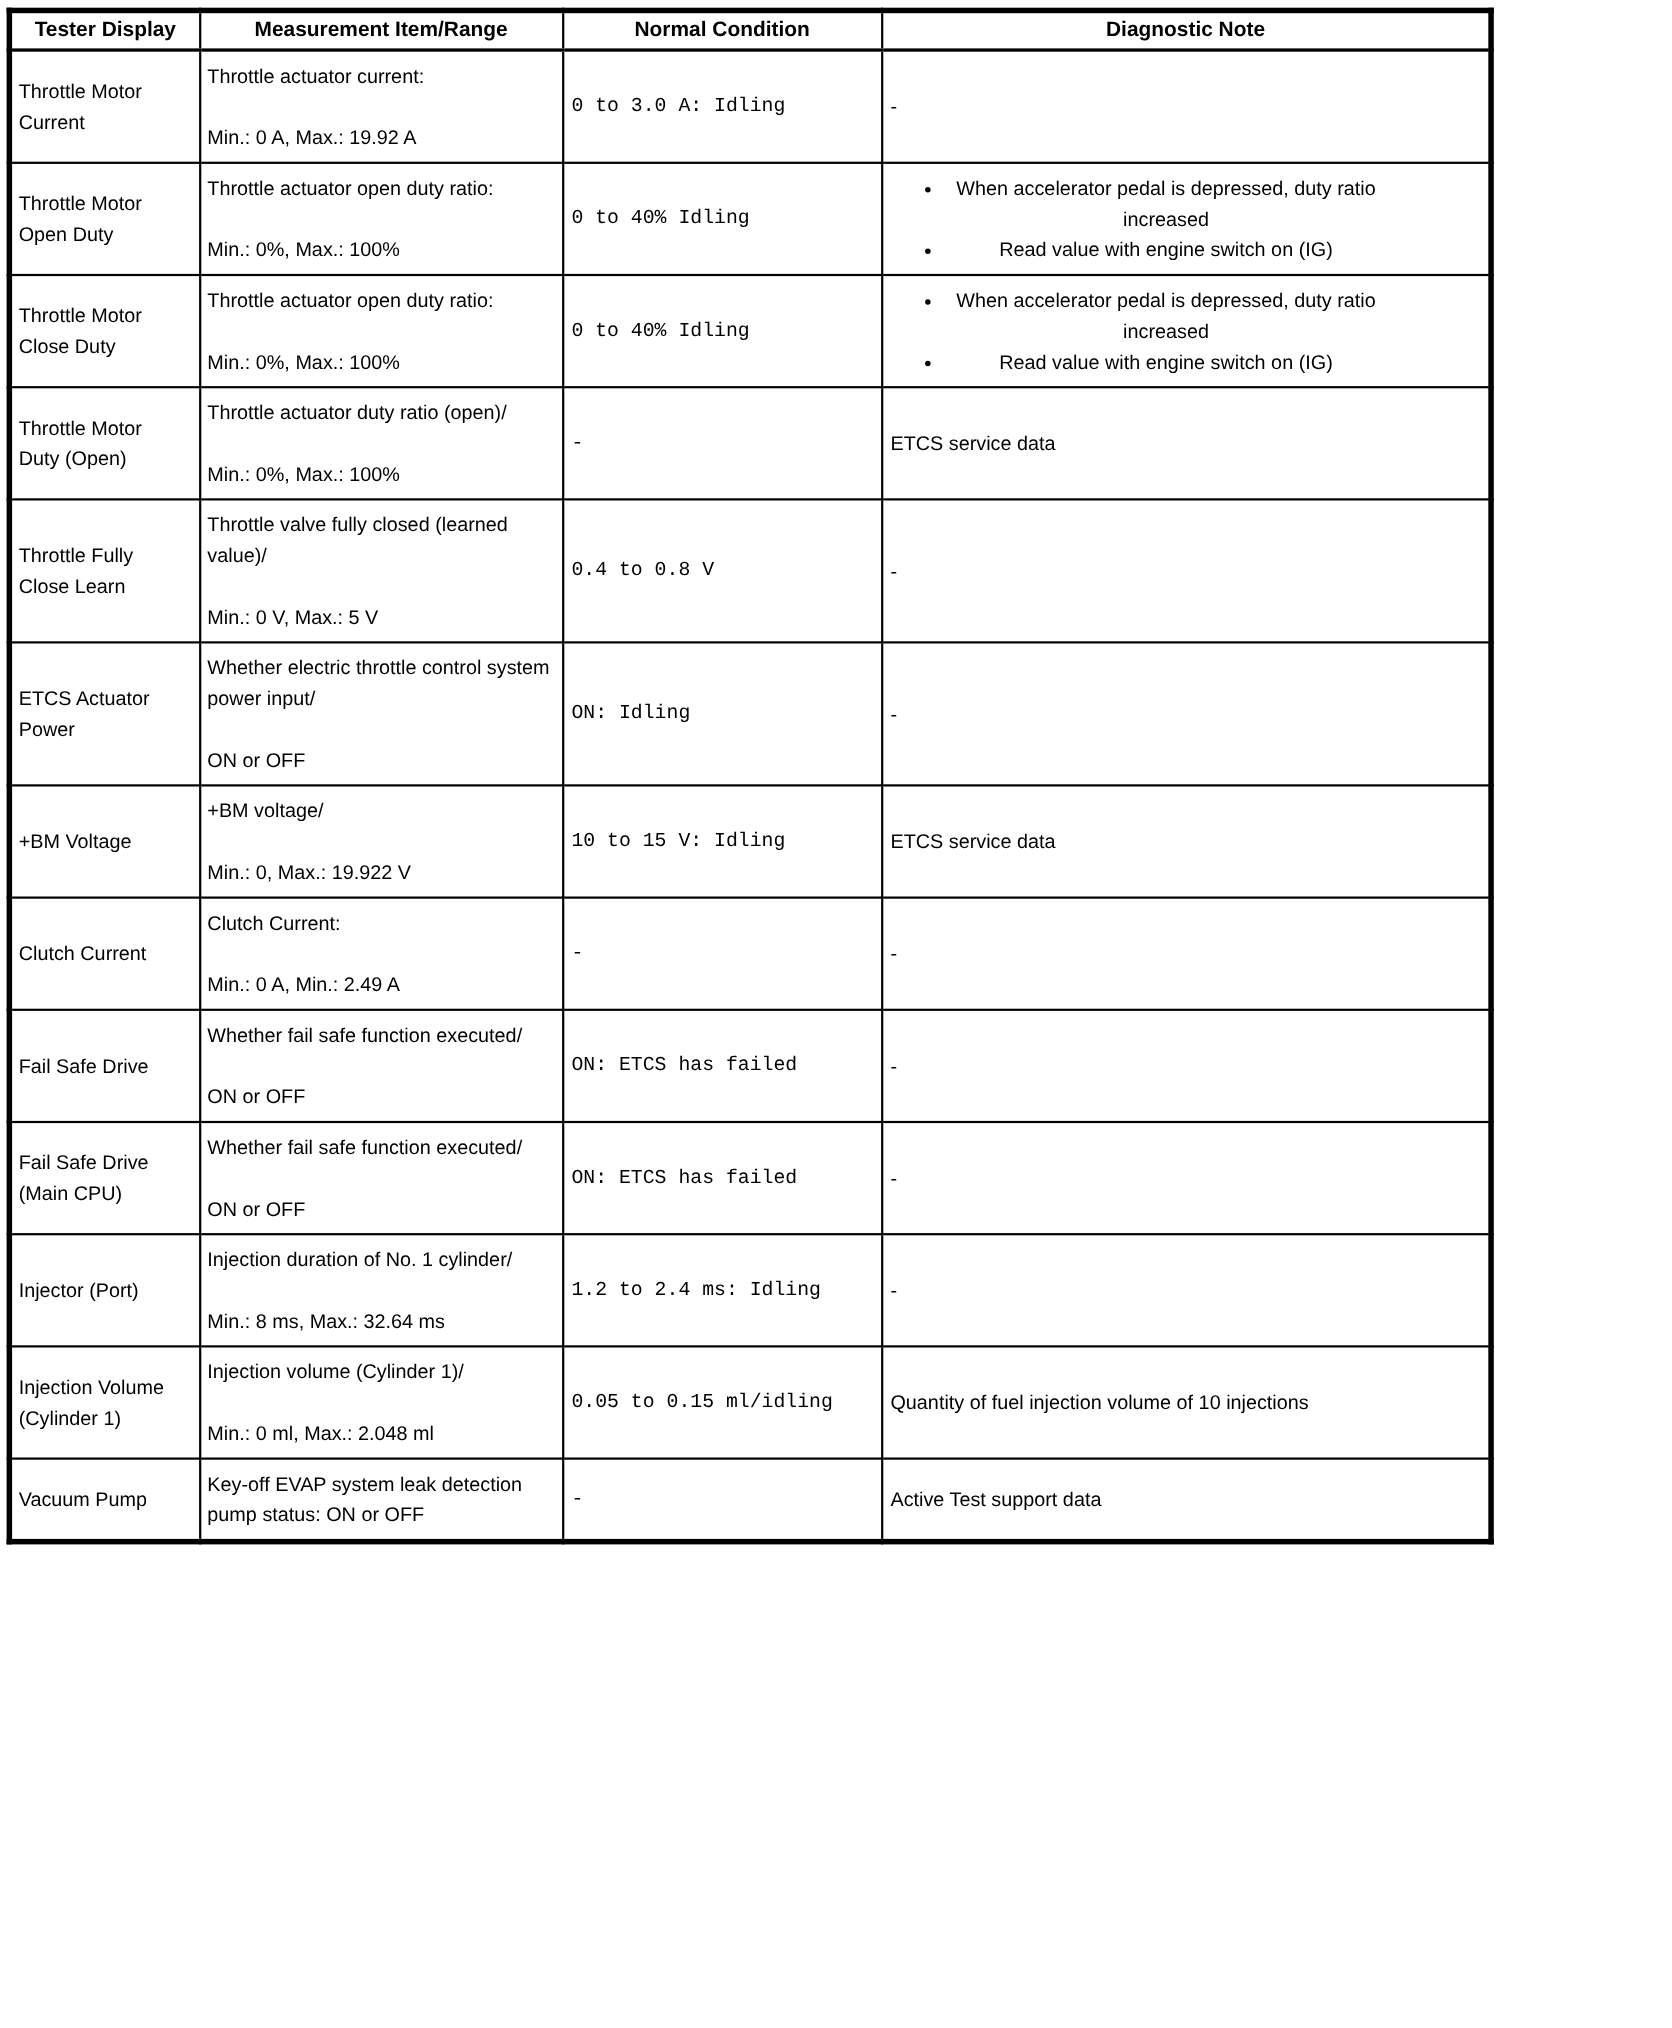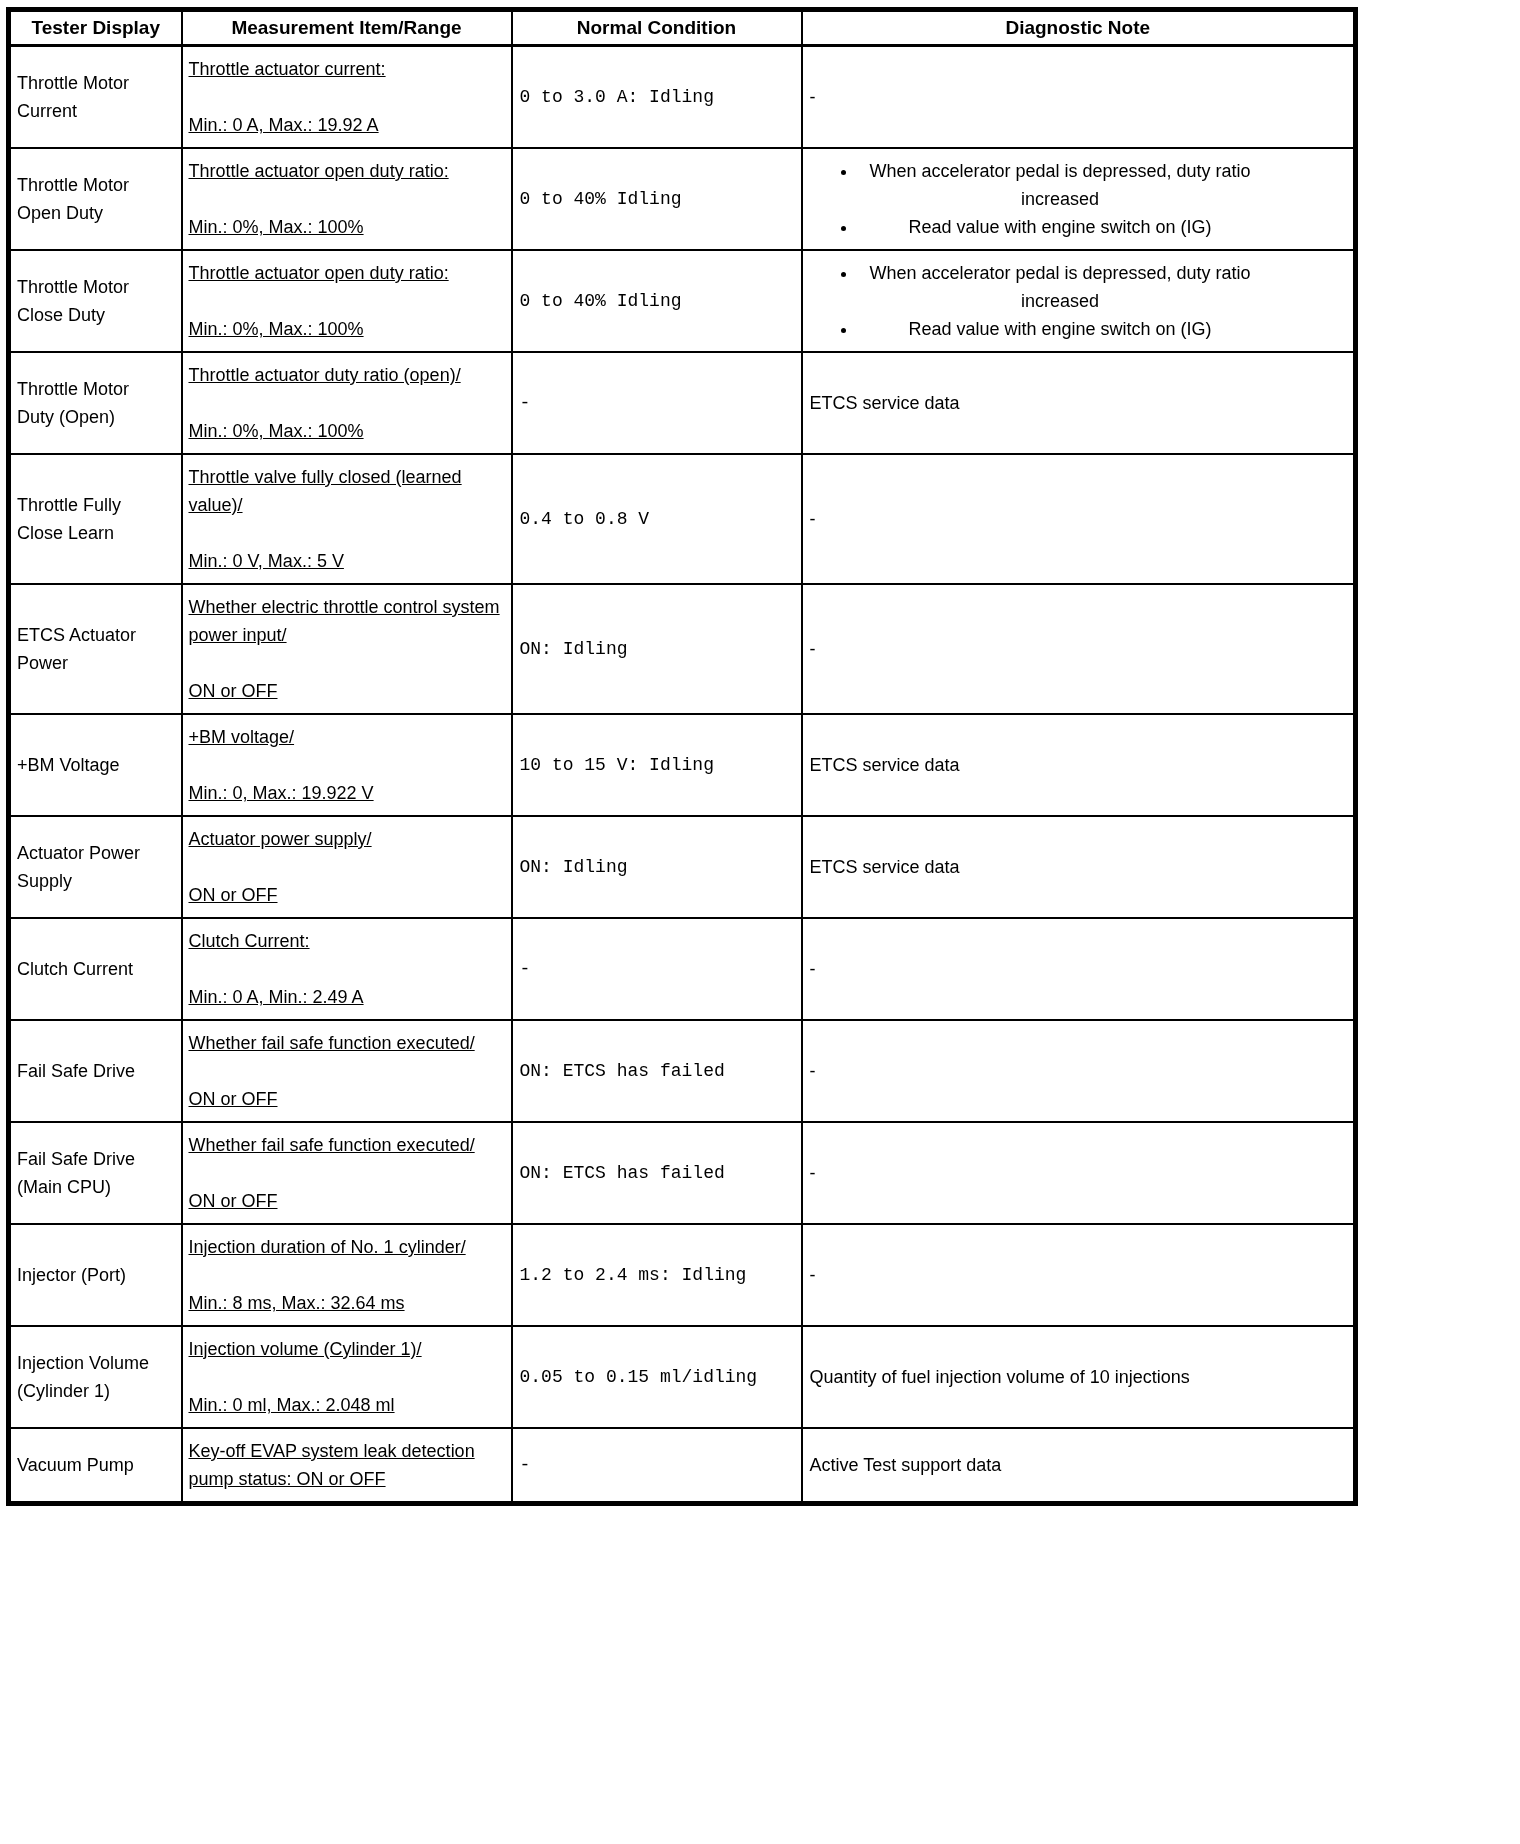--- a/index.html
+++ b/index.html
@@ -37,21 +37,21 @@
     font-size: 18px;
     line-height: 28px;
     vertical-align: middle;
     padding: 8px 8px 8px 7px;
     background: #ffffff;
   }
   td.col-tester   { padding: 8px 10px 8px 6px; }
   td.col-measure  { padding: 8px 2px 8px 6px; vertical-align: middle; }
   td.col-normal   { padding: 8px 6px 8px 7px; font-family: Liberation Mono, monospace; }
   td.col-note     { padding: 8px 8px 8px 7px; }
-  .m-para { margin: 0; text-decoration: underline; }
+  .m-para { margin: 0; }
   .m-para + .m-para { margin-top: 28px; }
   ul.note-list {
     margin: 0;
     padding-left: 48px;
     list-style: disc outside;
     text-align: center;
   }
   ul.note-list li {
     max-width: 405px;
   }
@@ -172,33 +172,20 @@
             <p class="m-para">+BM voltage/</p>
             <p class="m-para">Min.: 0, Max.: 19.922 V</p>
           </td>
     <td class="col-normal">
       <span>10 to 15 V: Idling</span>
     </td>
     <td class="col-note"><span>ETCS service data</span></td>
   </tr>
         <tr>
     <td class="col-tester">
-      <span>Actuator Power Supply</span>
-    </td>
-    <td class="col-measure">
-            <p class="m-para">Actuator power supply/</p>
-            <p class="m-para">ON or OFF</p>
-          </td>
-    <td class="col-normal">
-      <span>ON: Idling</span>
-    </td>
-    <td class="col-note"><span>ETCS service data</span></td>
-  </tr>
-        <tr>
-    <td class="col-tester">
       <span>Clutch Current</span>
     </td>
     <td class="col-measure">
             <p class="m-para">Clutch Current:</p>
             <p class="m-para">Min.: 0 A, Min.: 2.49 A</p>
           </td>
     <td class="col-normal">
       <span>-</span>
     </td>
     <td class="col-note"><span>-</span></td>

